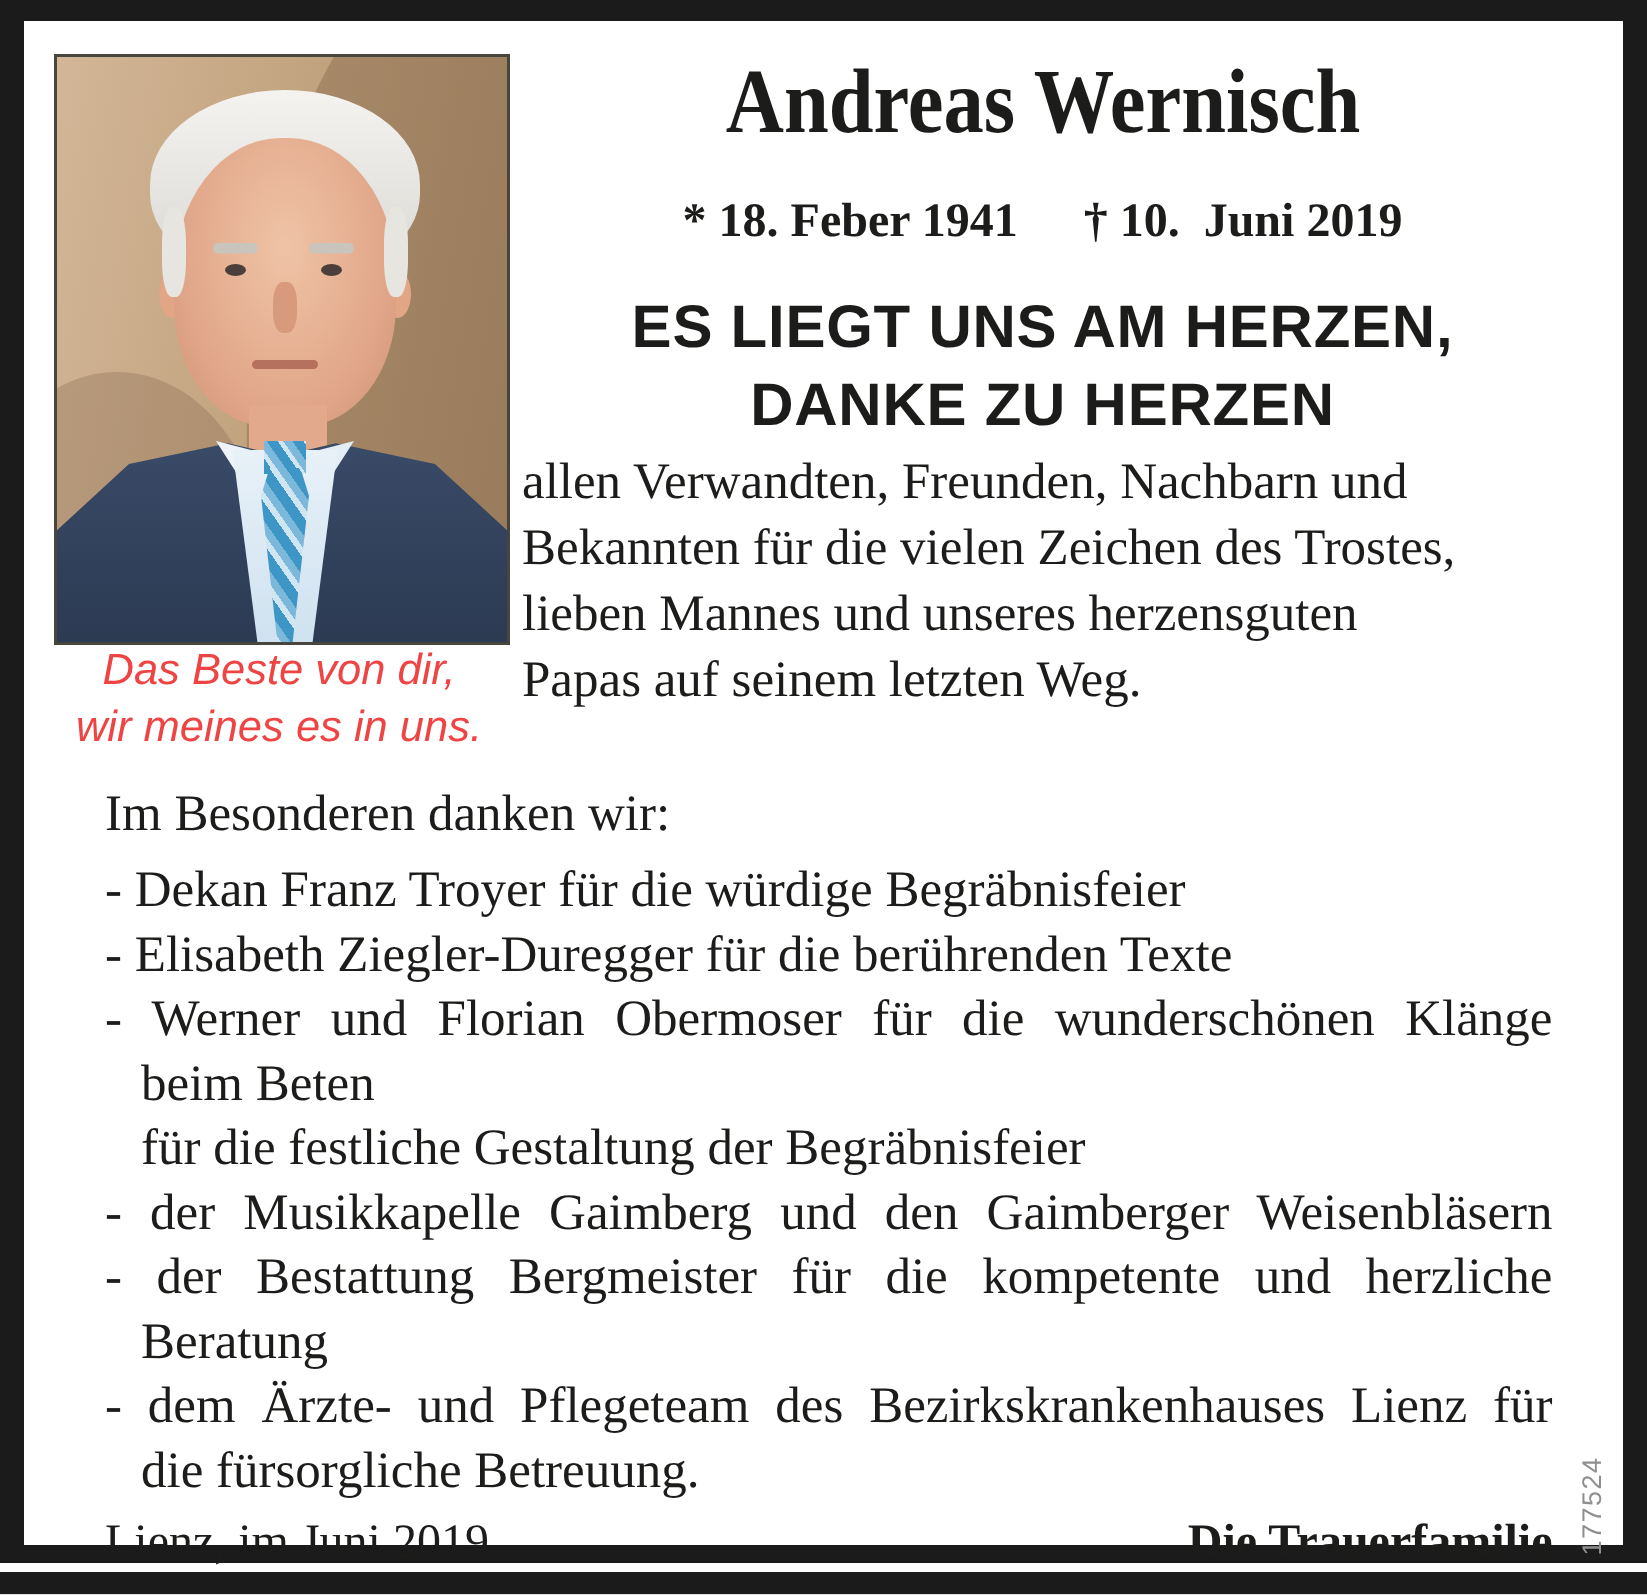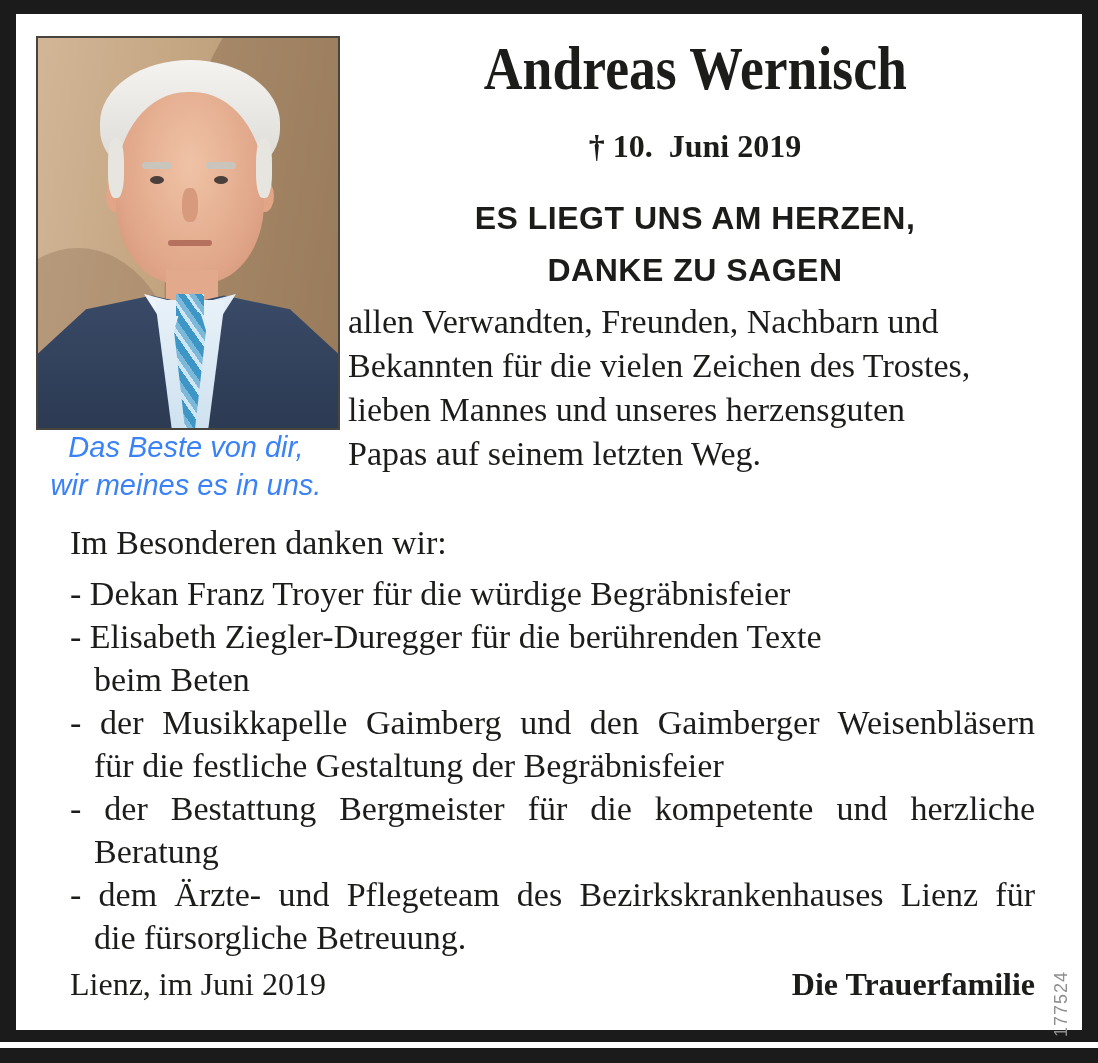--- a/index.html
+++ b/index.html
@@ -44,31 +44,31 @@
         background:linear-gradient(180deg,#e8f1f8,#cfe2f0);clip-path:polygon(12% 0,88% 0,70% 100%,30% 100%);}
   .knot{position:absolute;left:138px;top:256px;width:28px;height:22px;
         background:repeating-linear-gradient(55deg,#3e96c6 0 6px,#cfe6f2 6px 9px,#7cb8da 9px 14px);}
   .tie{position:absolute;left:136px;top:274px;width:32px;height:116px;
         background:repeating-linear-gradient(55deg,#3e96c6 0 7px,#cfe6f2 7px 11px,#7cb8da 11px 16px);
         clip-path:polygon(18% 0,82% 0,100% 16%,66% 100%,34% 100%,0 16%);}
 
   
   .caption{position:absolute;left:26px;top:428px;width:320px;text-align:center;
            font-family:"Liberation Sans",sans-serif;font-style:italic;font-weight:normal;
-           font-size:29px;line-height:38px;color:#3b82f6;}
+           font-size:29px;line-height:38px;color:#ef4444;}
 
   
   .rcol{position:absolute;left:348px;top:0;width:694px;}
   .name{position:absolute;top:22px;left:0;width:100%;text-align:center;font-weight:bold;
         font-size:61px;line-height:94px;white-space:nowrap;}
   .name-inner{display:inline-block;transform:scaleX(0.88);transform-origin:50% 50%;}
   .dates{position:absolute;top:128px;left:0;width:100%;display:flex;justify-content:center;
          gap:44px;font-weight:bold;font-size:32px;white-space:pre;}
   .dank-heading{position:absolute;top:192px;left:0;width:100%;text-align:center;
-         font-family:"Liberation Sans",sans-serif;font-weight:bold;font-size:32px;
+         font-family:"Liberation Sans",sans-serif;font-weight:bold;font-size:40px;
          line-height:52px;letter-spacing:0.5px;}
   .intro{position:absolute;top:300px;left:0;width:100%;text-align:left;
          font-size:34px;line-height:44px;}
 
   
   .section{position:absolute;left:70px;top:522px;width:965px;font-size:34px;}
   .sec-head{line-height:42px;margin-bottom:8px;}
   .line{line-height:43px;padding-left:24px;}
   .line.first{text-indent:-24px;}
   .line.j{text-align:justify;text-align-last:justify;}
@@ -115,41 +115,43 @@
   <div class="caption">
     <div>Das Beste von dir,</div>
     <div>wir meines es in uns.</div>
   </div>
 
   <div class="rcol">
     <div class="name">
       <span class="name-inner">Andreas Wernisch</span>
     </div>
     <div class="dates">
+      <span>* 18. Feber 1941</span>
       <span>† 10.  Juni 2019</span>
     </div>
     <div class="dank-heading">
       <div>ES LIEGT UNS AM HERZEN,</div>
-      <div>DANKE ZU SAGEN</div>
+      <div>DANKE ZU HERZEN</div>
     </div>
     <div class="intro">
       <div>allen Verwandten, Freunden, Nachbarn und</div>
       <div>Bekannten für die vielen Zeichen des Trostes,</div>
       <div>lieben Mannes und unseres herzensguten</div>
       <div>Papas auf seinem letzten Weg.</div>
     </div>
   </div>
 
   <div class="section">
     <div class="sec-head">Im Besonderen danken wir:</div>
     <div class="line first">- Dekan Franz Troyer für die würdige Begräbnisfeier</div>
     <div class="line first">- Elisabeth Ziegler-Duregger für die berührenden Texte</div>
+    <div class="line first j">- Werner und Florian Obermoser für die wunderschönen Klänge</div>
     <div class="line">beim Beten</div>
+    <div class="line">für die festliche Gestaltung der Begräbnisfeier</div>
     <div class="line first j">- der Musikkapelle Gaimberg und den Gaimberger Weisenbläsern</div>
-    <div class="line">für die festliche Gestaltung der Begräbnisfeier</div>
     <div class="line first j">- der Bestattung Bergmeister für die kompetente und herzliche</div>
     <div class="line">Beratung</div>
     <div class="line first j">- dem Ärzte- und Pflegeteam des Bezirkskrankenhauses Lienz für</div>
     <div class="line">die fürsorgliche Betreuung.</div>
     <div class="foot">
       <span>Lienz, im Juni 2019</span>
       <span class="sig">Die Trauerfamilie</span>
     </div>
   </div>
 

